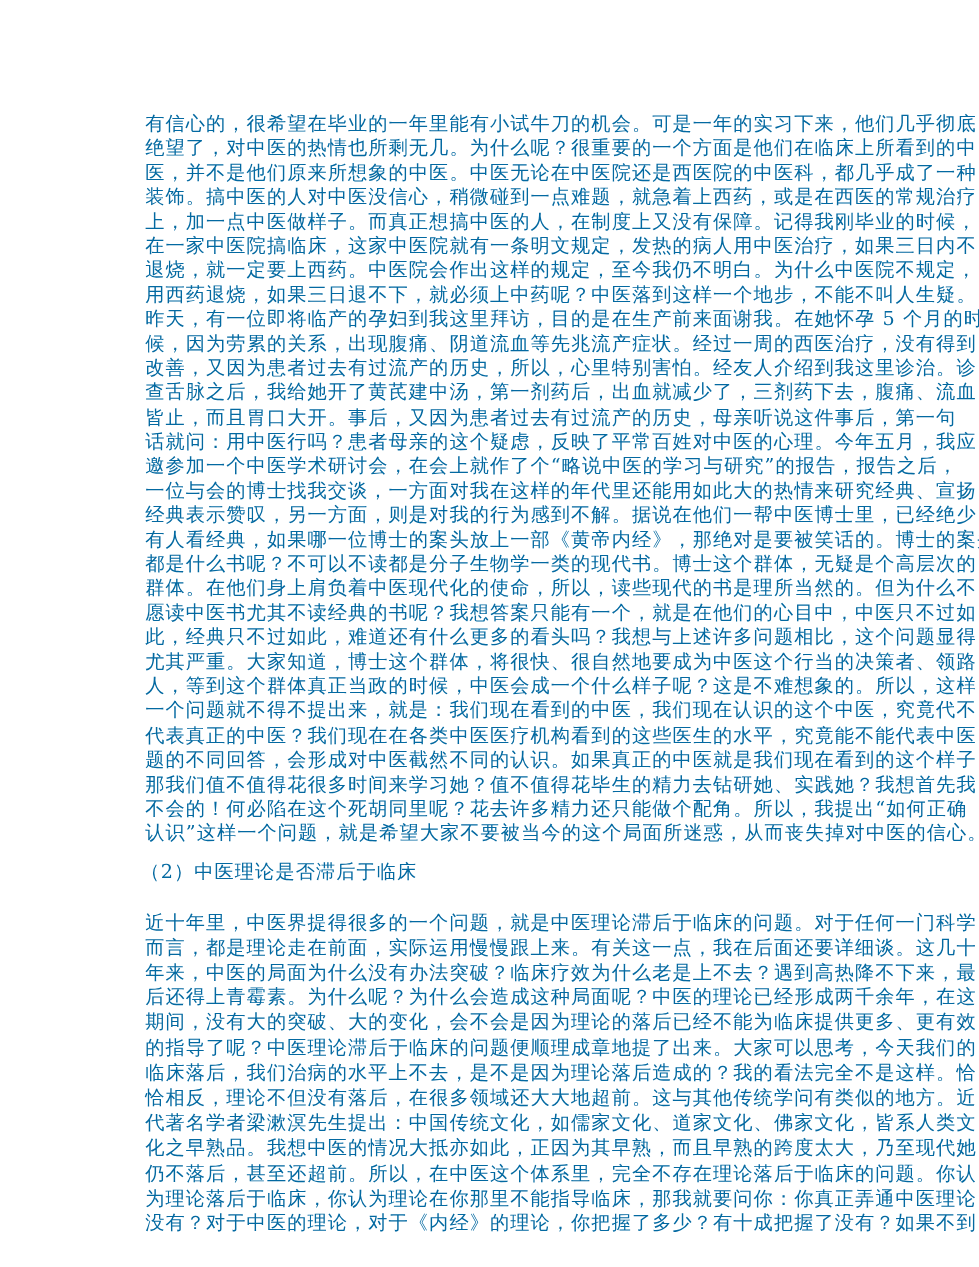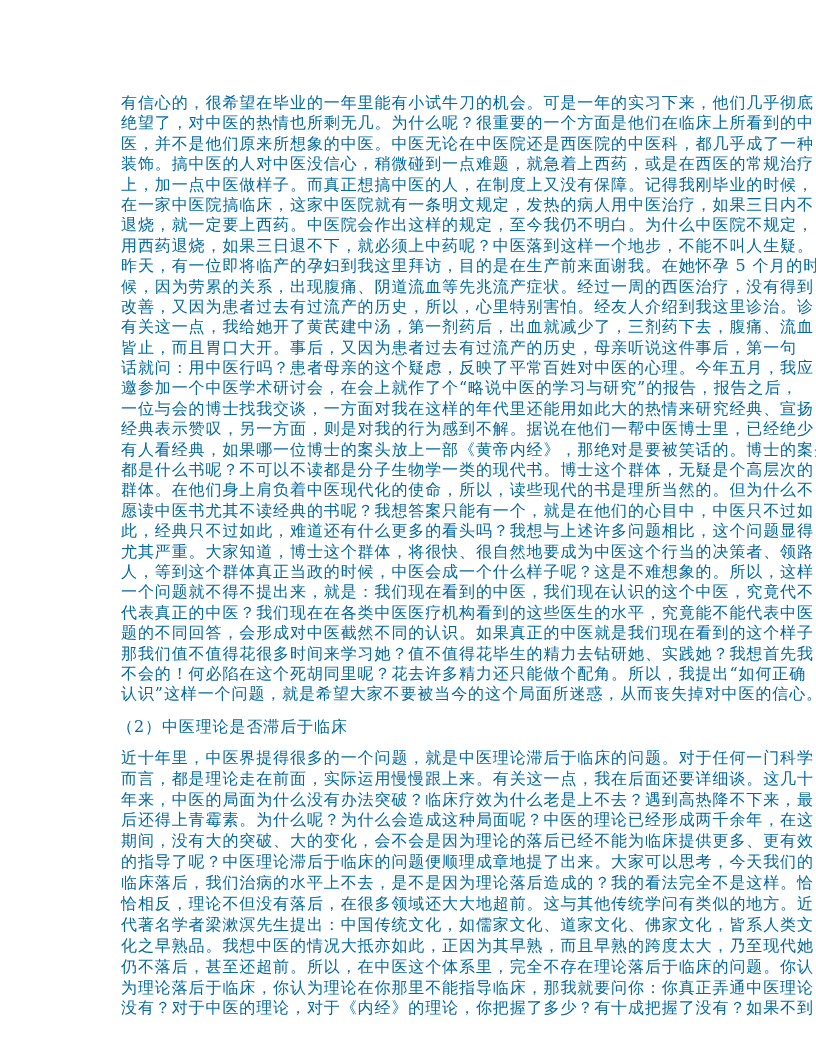--- a/index.html
+++ b/index.html
@@ -1,39 +1,39 @@
 <!DOCTYPE html>
 <html><head>
 <meta charset="utf-8">
 <style>
   html, body { margin: 0; padding: 0; background: #ffffff; }
   body { width: 816px; height: 1056px; position: relative; overflow: hidden; }
   .page { position: absolute; left: 121px; top: 93px; width: 600px; color: #0369a1; font-family: "DejaVu Serif", "Liberation Serif", serif; }
   .line { height: 20.4px; line-height: 20.4px; font-size: 16px; white-space: nowrap; letter-spacing: 0.9px; text-align: justify; text-align-last: justify; width: 598px; overflow: visible; }
   .line.last { text-align-last: left; }
   .p2 .line { height: 20.9px; line-height: 20.9px; }
-  .heading { font-size: 16px; line-height: 20px; height: 20px; margin-top: 12px; margin-bottom: 11px; margin-left: -4px; letter-spacing: 0.9px; white-space: nowrap; }
+  .heading { font-size: 16px; line-height: 20px; height: 20px; margin-top: 12px; margin-bottom: 22px; margin-left: -4px; letter-spacing: 0.9px; white-space: nowrap; }
 </style>
 </head>
 <body>
 
 <div class="page">
   <div class="p1" id="p1">
       <div class="line">有信心的，很希望在毕业的一年里能有小试牛刀的机会。可是一年的实习下来，他们几乎彻底</div>
       <div class="line">绝望了，对中医的热情也所剩无几。为什么呢？很重要的一个方面是他们在临床上所看到的中</div>
       <div class="line">医，并不是他们原来所想象的中医。中医无论在中医院还是西医院的中医科，都几乎成了一种</div>
       <div class="line">装饰。搞中医的人对中医没信心，稍微碰到一点难题，就急着上西药，或是在西医的常规治疗</div>
       <div class="line">上，加一点中医做样子。而真正想搞中医的人，在制度上又没有保障。记得我刚毕业的时候，</div>
       <div class="line">在一家中医院搞临床，这家中医院就有一条明文规定，发热的病人用中医治疗，如果三日内不</div>
       <div class="line">退烧，就一定要上西药。中医院会作出这样的规定，至今我仍不明白。为什么中医院不规定，</div>
       <div class="line">用西药退烧，如果三日退不下，就必须上中药呢？中医落到这样一个地步，不能不叫人生疑。</div>
       <div class="line">昨天，有一位即将临产的孕妇到我这里拜访，目的是在生产前来面谢我。在她怀孕 5 个月的时</div>
       <div class="line">候，因为劳累的关系，出现腹痛、阴道流血等先兆流产症状。经过一周的西医治疗，没有得到</div>
       <div class="line">改善，又因为患者过去有过流产的历史，所以，心里特别害怕。经友人介绍到我这里诊治。诊</div>
-      <div class="line">有关这一点，我给她开了黄芪建中汤，第一剂药后，出血就减少了，三剂药下去，腹痛、流血</div>
+      <div class="line">查舌脉之后，我给她开了黄芪建中汤，第一剂药后，出血就减少了，三剂药下去，腹痛、流血</div>
       <div class="line">皆止，而且胃口大开。事后，又因为患者过去有过流产的历史，母亲听说这件事后，第一句</div>
       <div class="line">话就问：用中医行吗？患者母亲的这个疑虑，反映了平常百姓对中医的心理。今年五月，我应</div>
       <div class="line">邀参加一个中医学术研讨会，在会上就作了个“略说中医的学习与研究”的报告，报告之后，</div>
       <div class="line">一位与会的博士找我交谈，一方面对我在这样的年代里还能用如此大的热情来研究经典、宣扬</div>
       <div class="line">经典表示赞叹，另一方面，则是对我的行为感到不解。据说在他们一帮中医博士里，已经绝少</div>
       <div class="line">有人看经典，如果哪一位博士的案头放上一部《黄帝内经》，那绝对是要被笑话的。博士的案头</div>
       <div class="line">都是什么书呢？不可以不读都是分子生物学一类的现代书。博士这个群体，无疑是个高层次的</div>
       <div class="line">群体。在他们身上肩负着中医现代化的使命，所以，读些现代的书是理所当然的。但为什么不</div>
       <div class="line">愿读中医书尤其不读经典的书呢？我想答案只能有一个，就是在他们的心目中，中医只不过如</div>
       <div class="line">此，经典只不过如此，难道还有什么更多的看头吗？我想与上述许多问题相比，这个问题显得</div>

